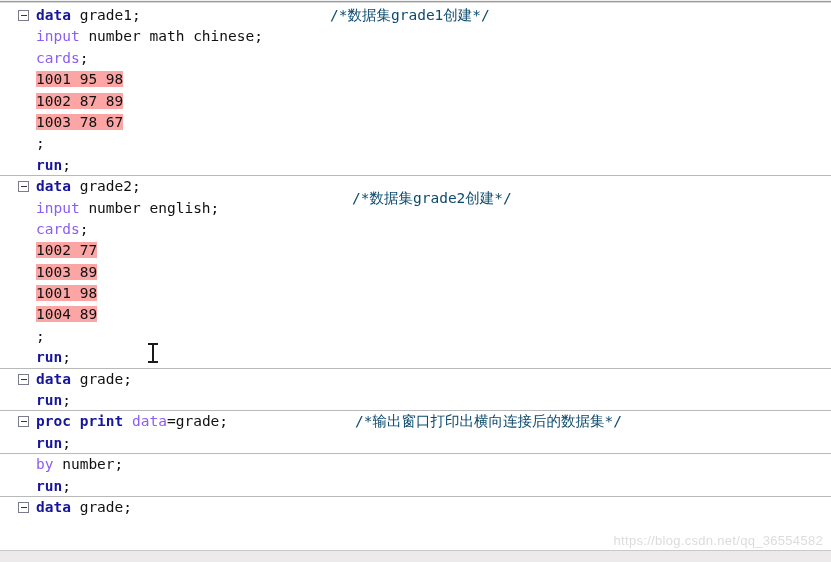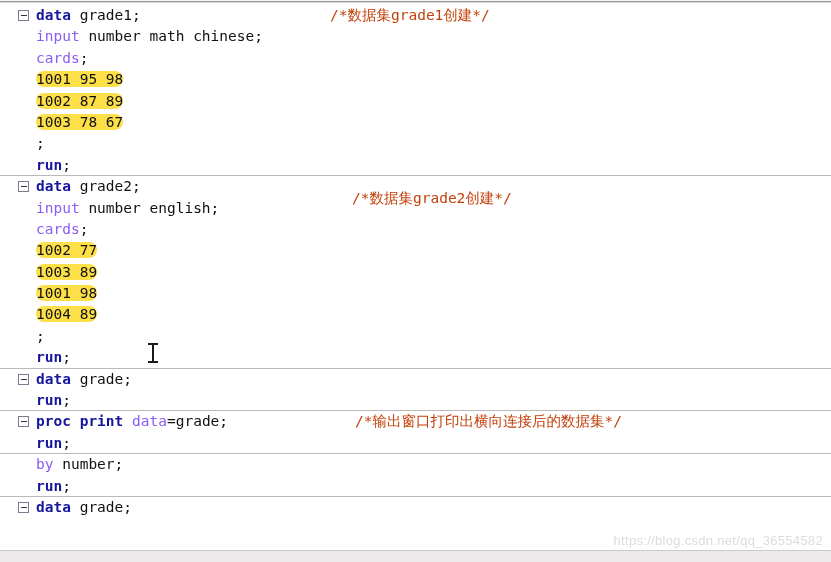--- a/index.html
+++ b/index.html
@@ -87,27 +87,27 @@
     left: 0;
     right: 0;
     bottom: 0px;
     height: 1px;
     background: #b9b9b9;
   }
 
   .kw-bold   { color: #16169c; font-weight: bold; }
   .kw        { color: #8b5cf6; }
   .plain     { color: #111111; }
-  .cards-data{ background: #fde047; color: #111111; border-radius: 8px; }
+  .cards-data{ background: #fca5a5; color: #111111; }
 
   .comment-col {
     position: absolute;
     top: 0;
     white-space: pre;
-    color: #c2410c;
+    color: #0c4a6e;
   }
 
   
   .ibeam {
     position: absolute;
     left: 148px;
     top: 343px;
     width: 10px;
     height: 20px;
     pointer-events: none;

